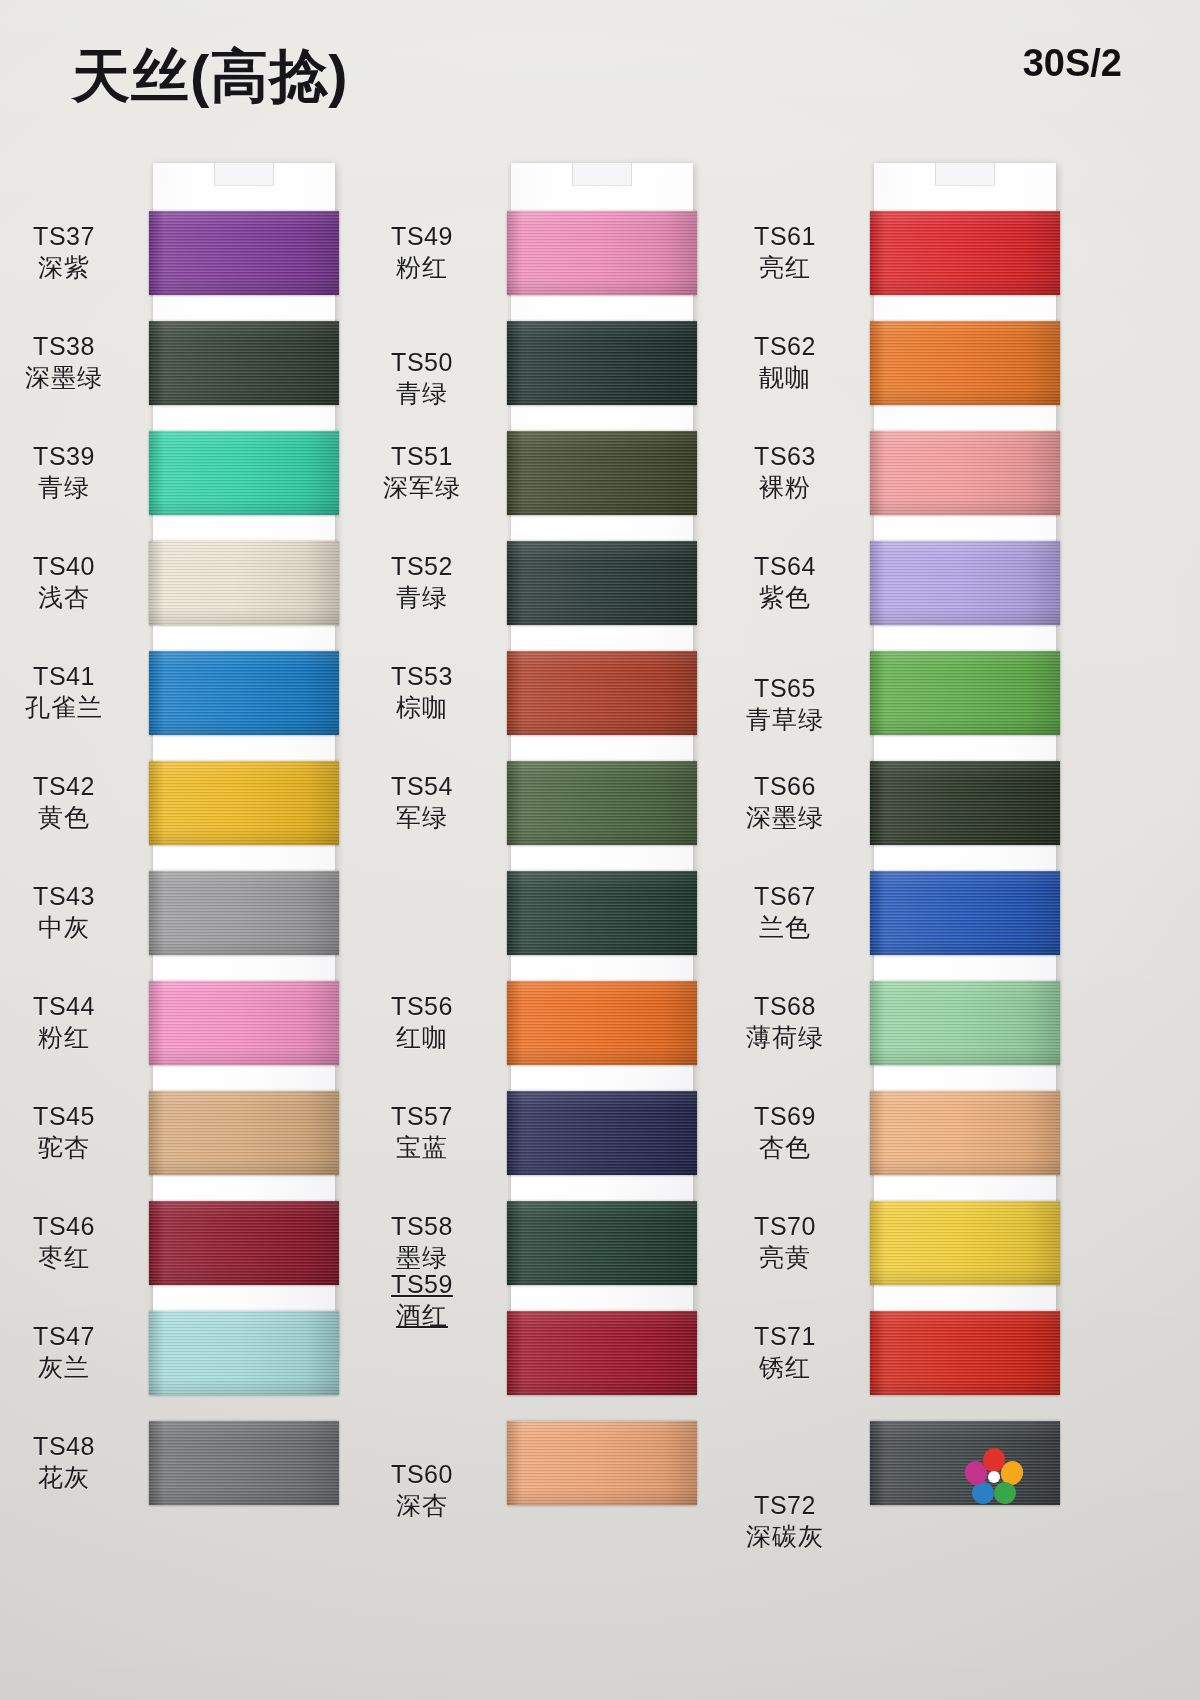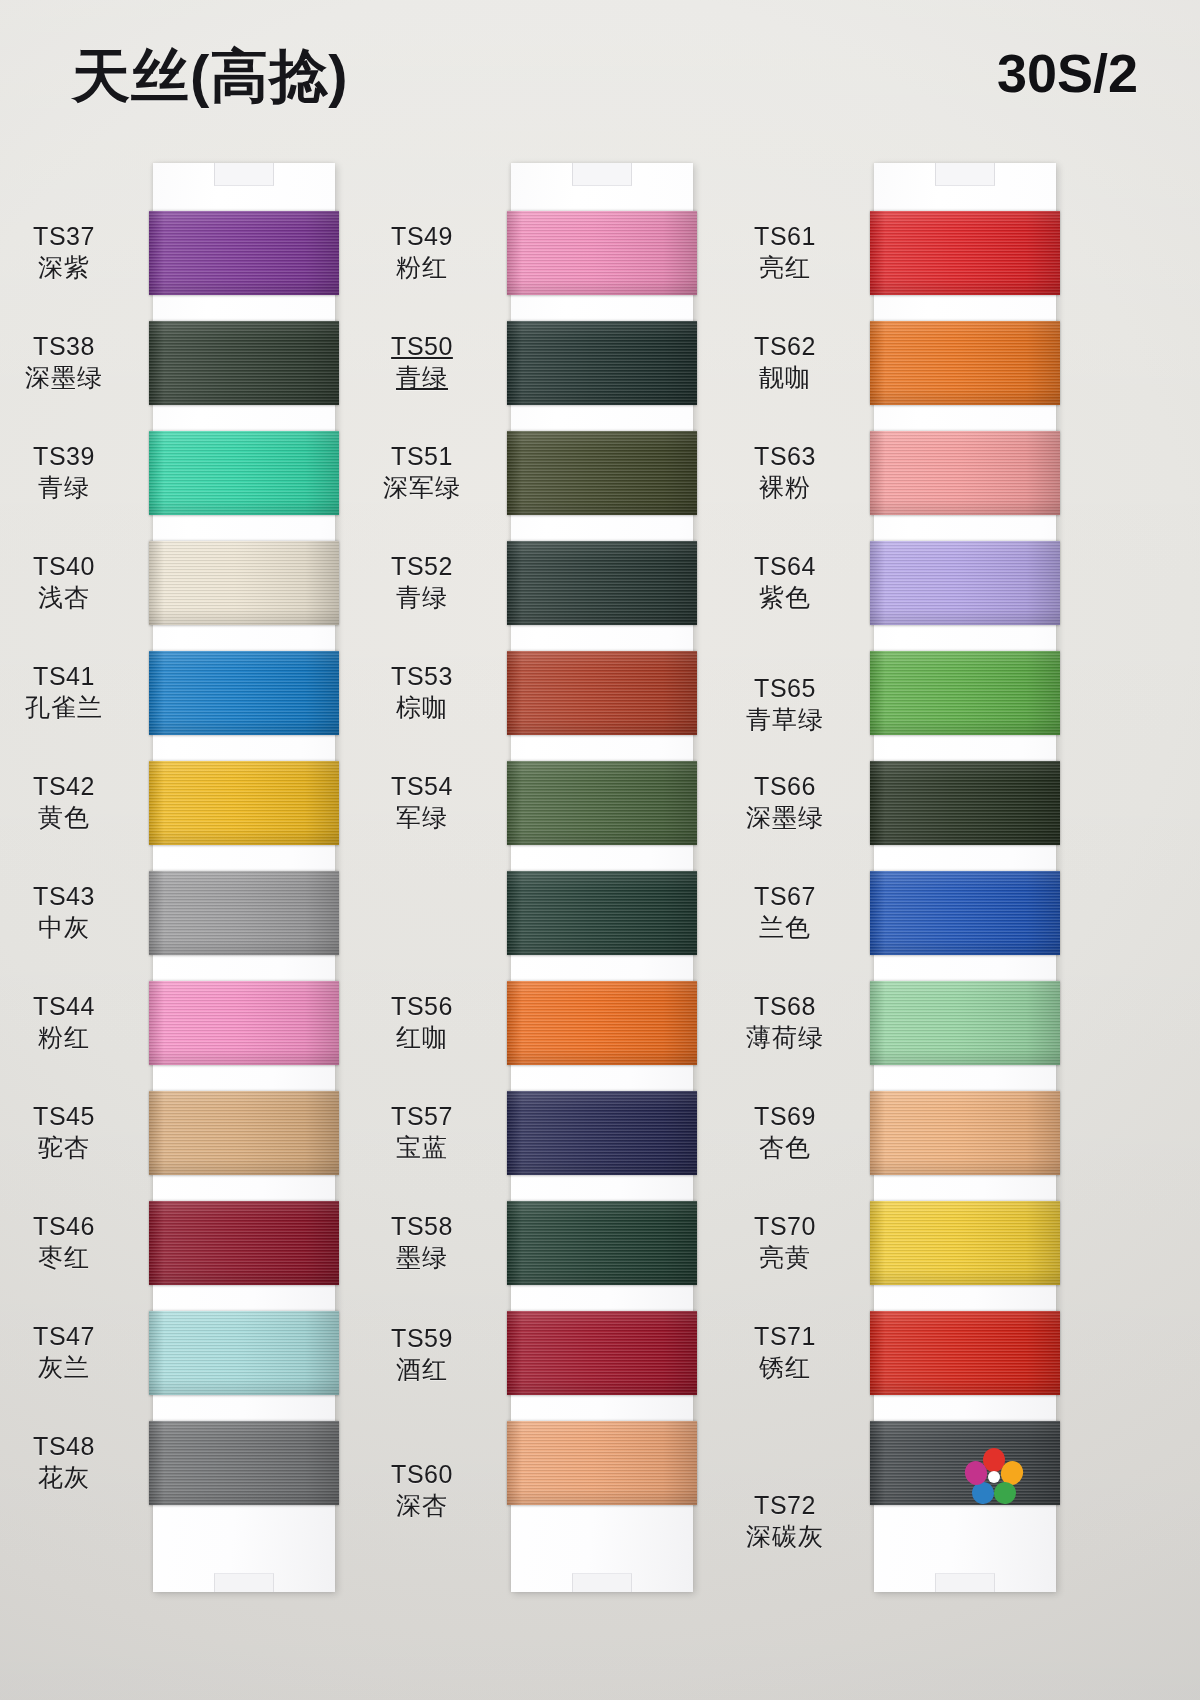--- a/index.html
+++ b/index.html
@@ -48,36 +48,36 @@
     top: 0;
     font-size: 58px;
     font-weight: bold;
     letter-spacing: 1px;
     color: #16161a;
     white-space: nowrap;
     text-shadow: 0 1px 0 rgba(255,255,255,0.35);
   }
   #spec {
     position: absolute;
-    right: 62px;
+    right: 78px;
     top: 4px;
-    font-size: 54px;
+    font-size: 38px;
     font-weight: bold;
     letter-spacing: 0px;
     color: #111114;
     white-space: nowrap;
     text-shadow: 0 1px 0 rgba(255,255,255,0.35);
   }
 
   
   .column {
     position: absolute;
     top: 163px;
     width: 182px;
-    height: 1429px;
+    height: 1193px;
   }
   #col-1 { left: 153px; }
   #col-2 { left: 511px; }
   #col-3 { left: 874px; }
 
   
   .card {
     position: absolute;
     inset: 0;
     background: linear-gradient(95deg, #fbfbfc 0%, #ffffff 22%, #fdfdfe 65%, #f2f2f4 100%);
@@ -294,21 +294,21 @@
         <div class="shade"></div>
       </div>
       <div class="label left" style="top: 58px;">
         <span class="code">TS49</span>
         <span class="name">粉红</span>
       </div>
       <div class="swatch" style="top: 158px; background: rgb(29, 47, 44);">
         <div class="threads"></div>
         <div class="shade"></div>
       </div>
-      <div class="label left" style="top: 168px; text-decoration: underline;">
+      <div class="label left" style="top: 184px;">
         <span class="code">TS50</span>
         <span class="name">青绿</span>
       </div>
       <div class="swatch" style="top: 268px; background: rgb(62, 68, 39);">
         <div class="threads"></div>
         <div class="shade"></div>
       </div>
       <div class="label left" style="top: 278px;">
         <span class="code">TS51</span>
         <span class="name">深军绿</span>
@@ -362,21 +362,21 @@
         <div class="shade"></div>
       </div>
       <div class="label left" style="top: 1048px;">
         <span class="code">TS58</span>
         <span class="name">墨绿</span>
       </div>
       <div class="swatch" style="top: 1148px; background: rgb(156, 18, 39);">
         <div class="threads"></div>
         <div class="shade"></div>
       </div>
-      <div class="label left" style="top: 1160px;">
+      <div class="label left" style="top: 1106px; text-decoration: underline;">
         <span class="code">TS59</span>
         <span class="name">酒红</span>
       </div>
       <div class="swatch" style="top: 1258px; background: rgb(237, 162, 115);">
         <div class="threads"></div>
         <div class="shade"></div>
       </div>
       <div class="label left" style="top: 1268px; margin-top: 28px;">
         <span class="code">TS60</span>
         <span class="name">深杏</span>

